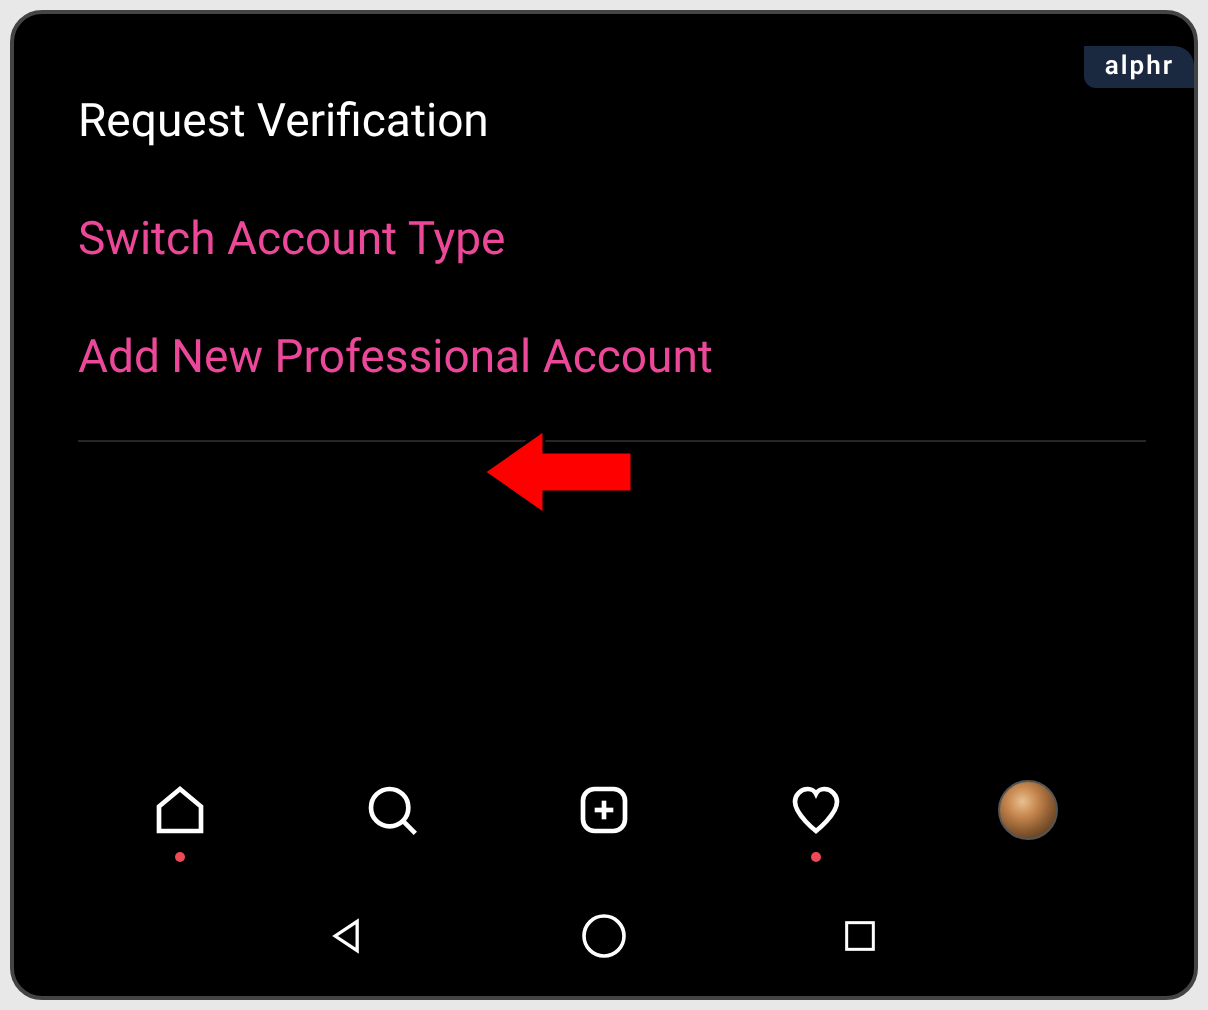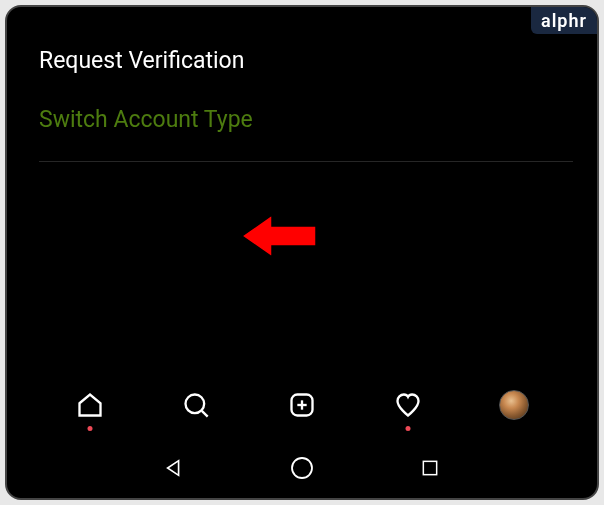--- a/index.html
+++ b/index.html
@@ -20,45 +20,45 @@
       width: 594px;
       height: 495px;
       background: #000;
       border-radius: 16px;
       border: 2px solid #444;
       position: relative;
       overflow: hidden;
     }
     .watermark {
       position: absolute;
-      top: 0;
+      top: 16px;
       right: 0;
       background: #1a2840;
       color: #fff;
-      font-size: 18px;
+      font-size: 13px;
       font-weight: 600;
       letter-spacing: 1px;
       padding: 3px 10px;
       border-radius: 0 10px 0 6px;
       z-index: 10;
     }
     .settings-list {
       padding: 24px 24px 0 32px;
     }
     .settings-item {
       font-size: 23px;
       padding: 16px 0;
       cursor: pointer;
       position: relative;
     }
     .settings-item.white {
       color: #fff;
     }
     .settings-item.blue {
-      color: #4d7c0f;
+      color: #ec4899;
     }
     .red-arrow {
       position: absolute;
       left: 233px;
       top: 204px;
       z-index: 5;
     }
     .separator {
       height: 1px;
       background: #262626;
@@ -123,20 +123,21 @@
   </style>
 </head>
 <body>
 
 <div class="phone-frame">
   <div class="watermark">alphr</div>
 
   <div class="settings-list">
     <div class="settings-item white">Request Verification</div>
     <div class="settings-item blue">Switch Account Type</div>
+    <div class="settings-item blue">Add New Professional Account</div>
     <div class="separator"></div>
   </div>
 
   <svg class="red-arrow" width="80" height="50" viewBox="0 0 80 50">
     <polygon points="2,25 32,4 32,15 76,15 76,35 32,35 32,46" fill="#ff0000" stroke="#000" stroke-width="1.5"></polygon>
   </svg>
 
   <div class="ig-nav">
     <div class="ig-nav-item">
       <svg width="28" height="28" viewBox="0 0 24 24" fill="none" stroke="#fff" stroke-width="2">

